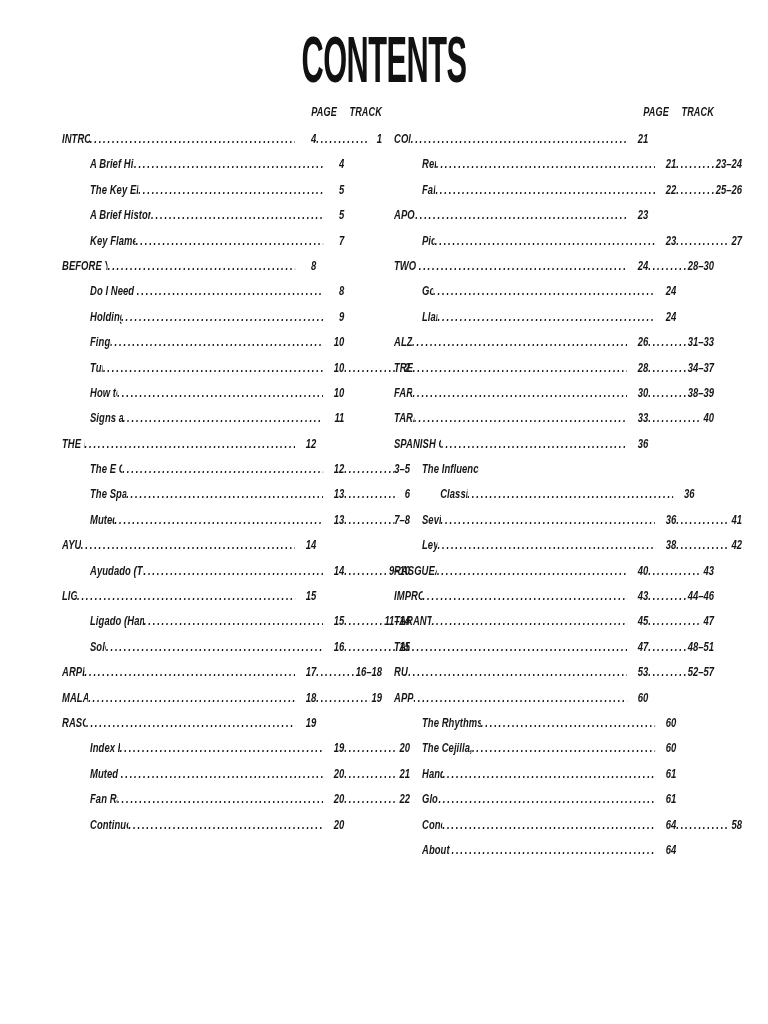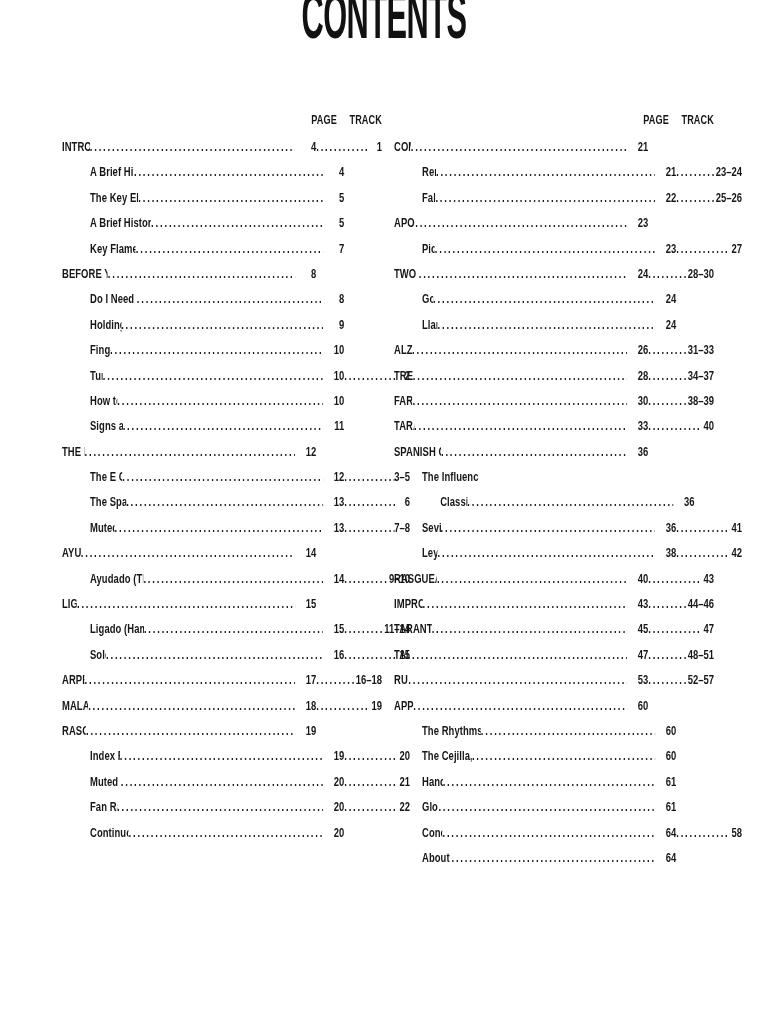--- a/index.html
+++ b/index.html
@@ -7,34 +7,35 @@
     width: 768px; height: 1024px;
     background: #ffffff;
     font-family: "Liberation Sans", "DejaVu Sans", sans-serif;
     color: #161616;
     overflow: hidden;
   }
   .page { width: 768px; height: 1024px; position: relative; }
 
   
   .title-wrap {
-    display: flex; justify-content: center; align-items: flex-end;
-    height: 56px; margin: 40px 0 12px 0;
+    display: flex; justify-content: center; align-items: center;
+    height: 56px; margin: 32px 0 12px 0;
   }
   .title {
     font-size: 64px; font-weight: 700; letter-spacing: -1px;
     white-space: nowrap; transform: scale(0.48, 1);
     color: #111;
   }
 
   
   .toc {
     display: grid; grid-template-columns: 1fr 1fr;
     column-gap: 12px;
     padding: 0 54px 0 62px;
+    font-style: italic;
   }
   .col { min-width: 0; }
 
   
   .srow {
     width: 142.86%;
     transform: scaleX(0.70);
     transform-origin: 0 0;
   }
   .header-row {

